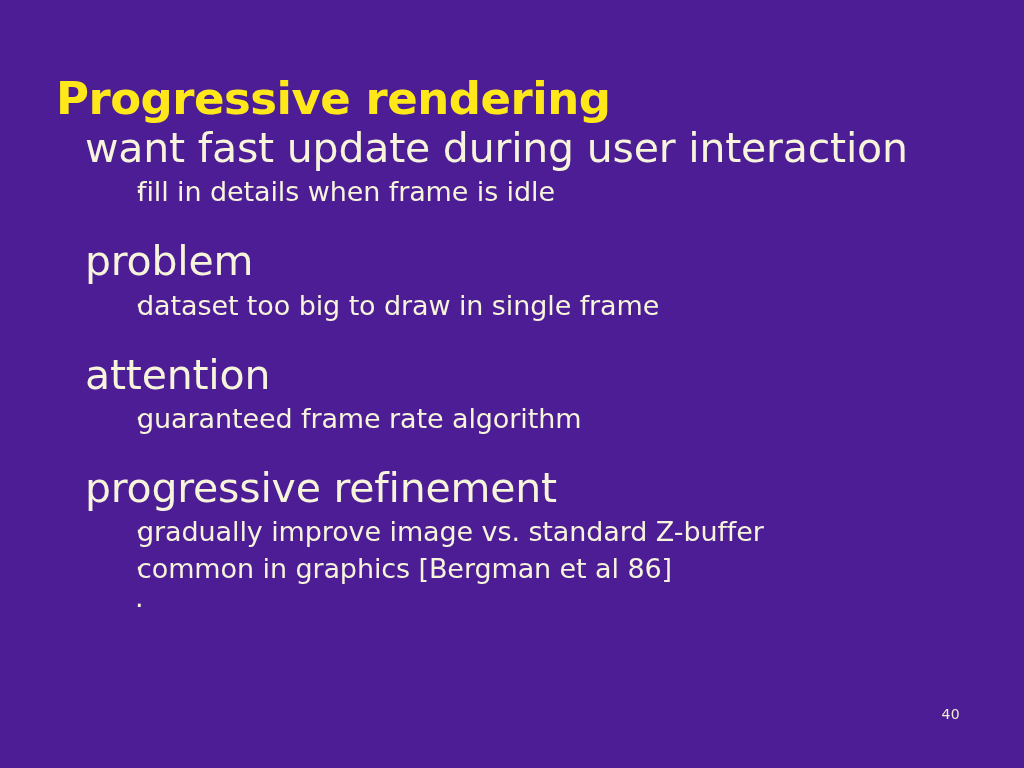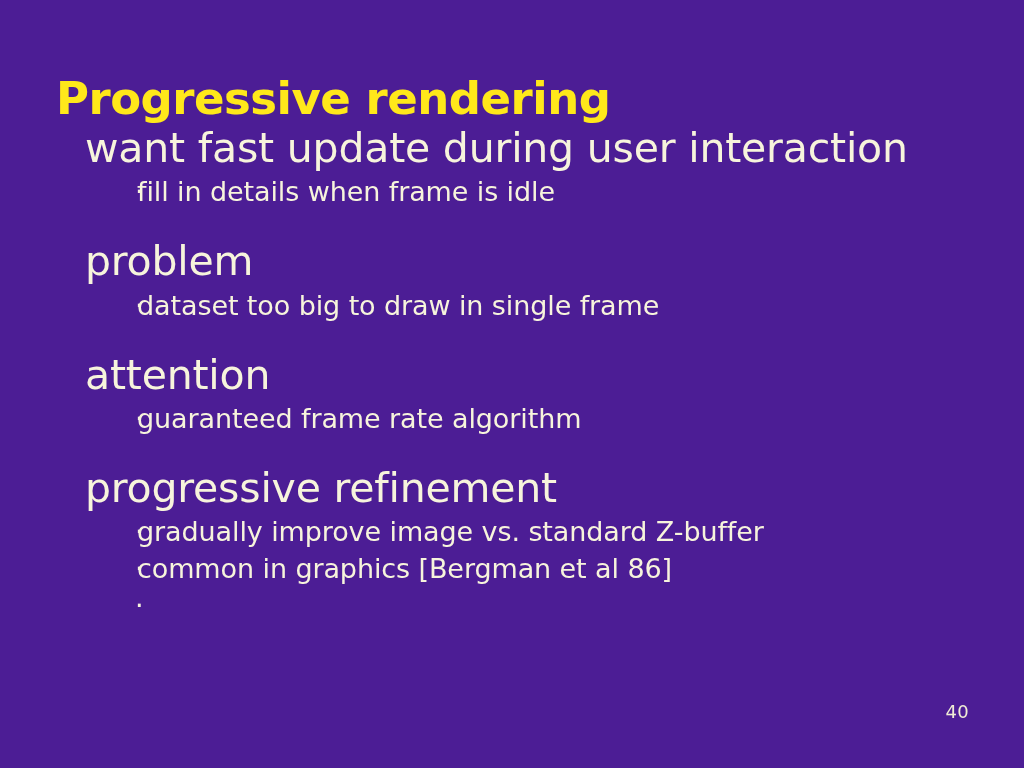--- a/index.html
+++ b/index.html
@@ -79,23 +79,23 @@
     left: 50px;
     top: 0;
     font-size: 27px;
     color: #F7F4DC;
     line-height: 1.37;
   }
 
   
   #page-number {
     position: absolute;
-    right: 55px;
+    right: 64px;
     bottom: 46px;
-    font-size: 18px;
+    font-size: 14px;
     color: #F0EDD5;
     letter-spacing: 0.3px;
   }
 </style>
 </head>
 <body>
 
 <div id="slide">
 
   <h1 id="slide-title">Progressive rendering</h1>

